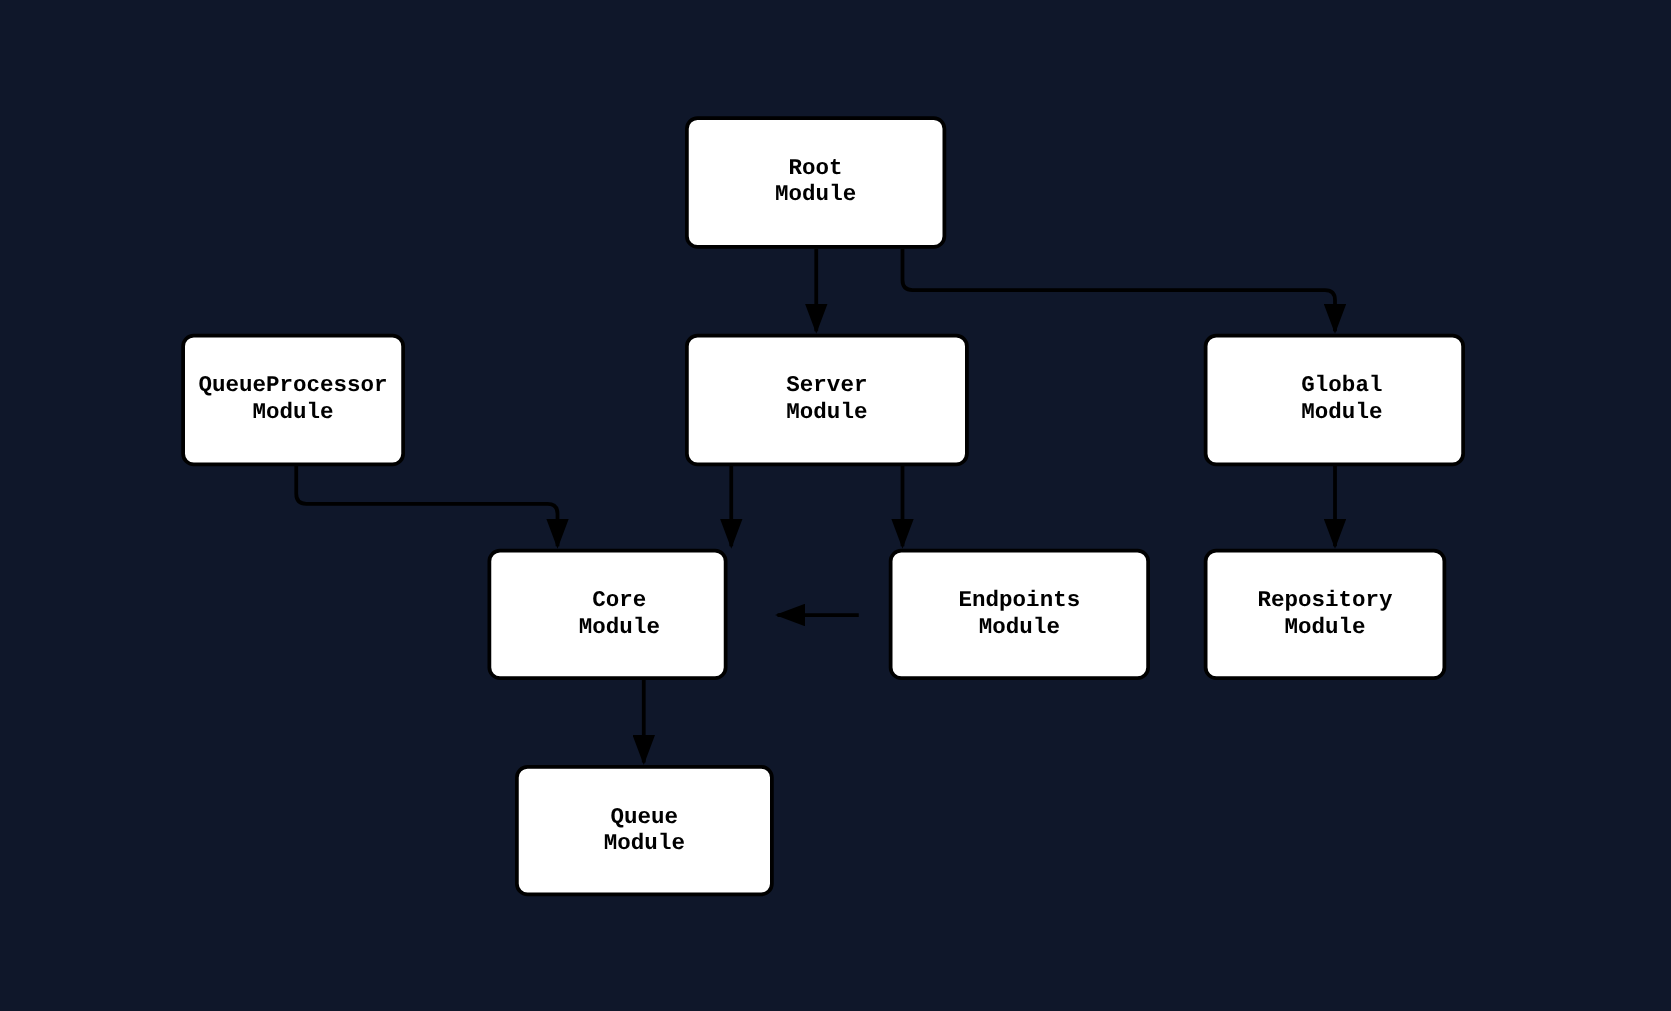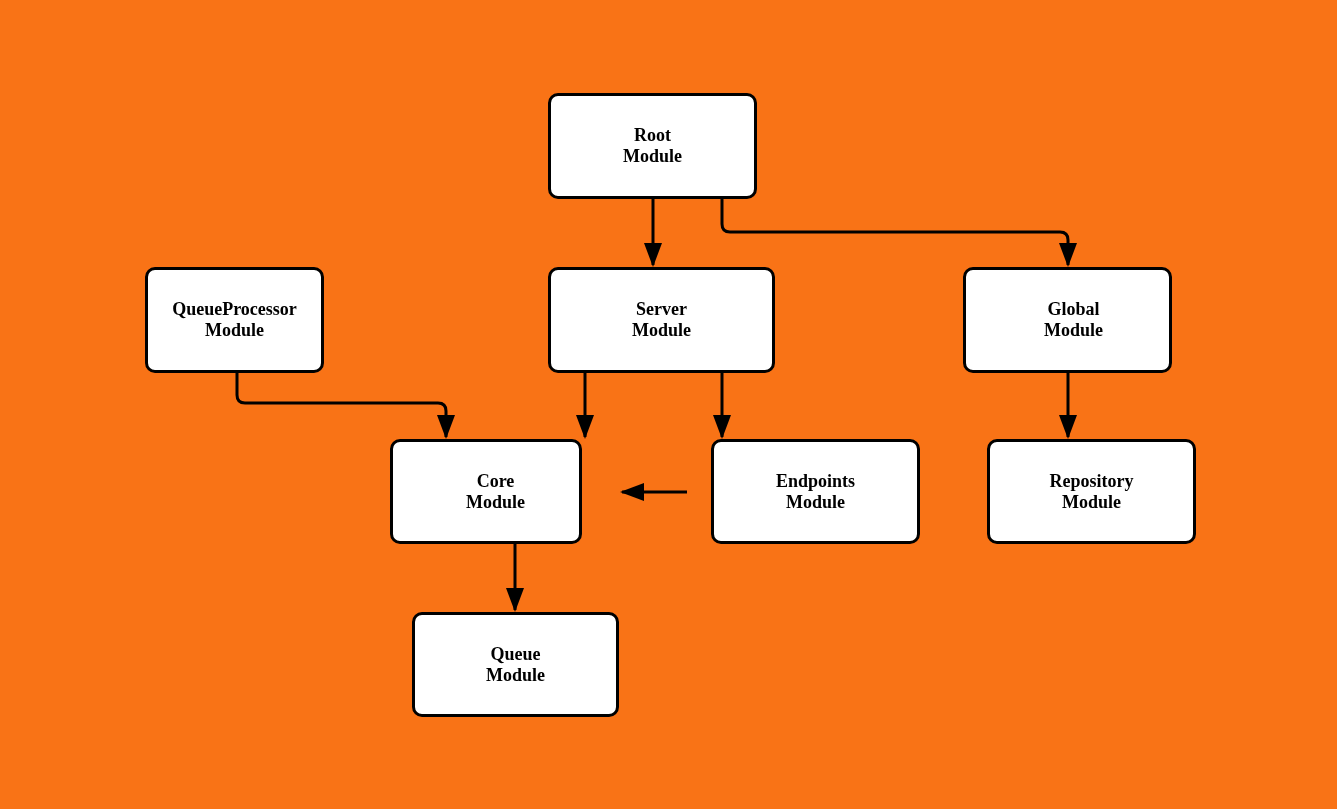--- a/index.html
+++ b/index.html
@@ -4,23 +4,23 @@
 <style>
   html, body {
     margin: 0;
     padding: 0;
     background: #ffffff;
   }
   .canvas {
     position: relative;
     width: 1337px;
     height: 809px;
-    background: #f97316;
+    background: #0f172a;
     overflow: hidden;
-    font-family: Liberation Serif, serif;
+    font-family: Liberation Mono, monospace;
   }
   .edges-layer {
     position: absolute;
     left: 0;
     top: 0;
     width: 1337px;
     height: 809px;
   }
   .edges-layer path.edge {
     fill: none;
@@ -70,18 +70,18 @@
   <div class="node" style="left: 145px; top: 267px; width: 179px; height: 106px;">QueueProcessor
 Module</div>
   <div class="node" style="left: 548px; top: 267px; width: 227px; height: 106px;">Server
 Module</div>
   <div class="node" style="left: 963px; top: 267px; width: 209px; height: 106px; padding-left: 12px;">Global
 Module</div>
   <div class="node" style="left: 390px; top: 439px; width: 192px; height: 105px; padding-left: 19px;">Core
 Module</div>
   <div class="node" style="left: 687px; top: 439px; width: 209px; height: 105px; margin-left: 24px;">Endpoints
 Module</div>
-  <div class="node" style="left: 963px; top: 439px; width: 209px; height: 105px; margin-left: 24px;">Repository
+  <div class="node" style="left: 963px; top: 439px; width: 194px; height: 105px;">Repository
 Module</div>
   <div class="node" style="left: 412px; top: 612px; width: 207px; height: 105px;">Queue
 Module</div>
 
 </div>
 
 </body></html>

